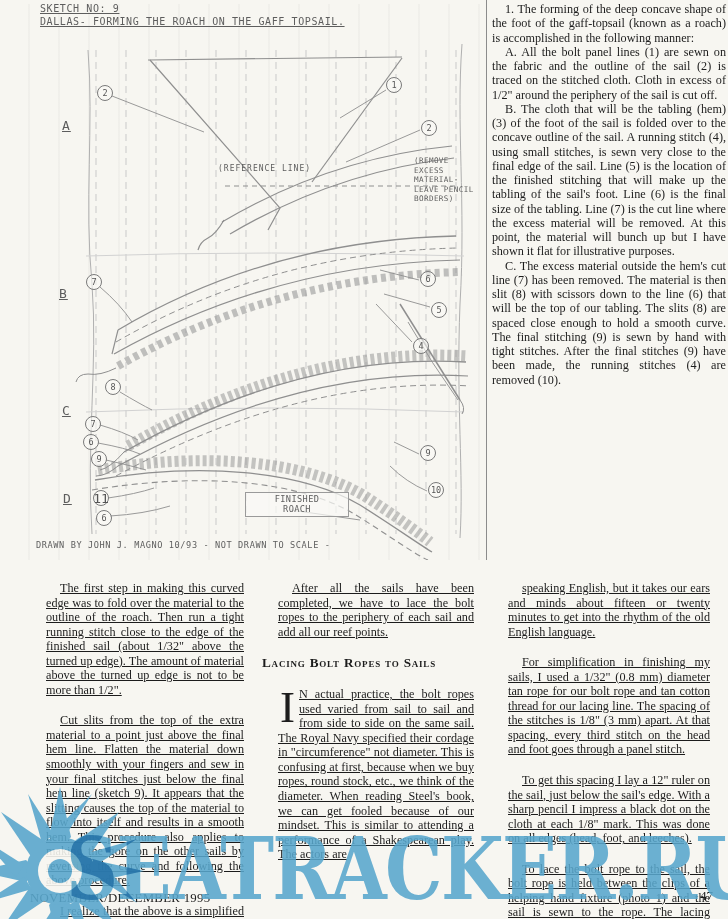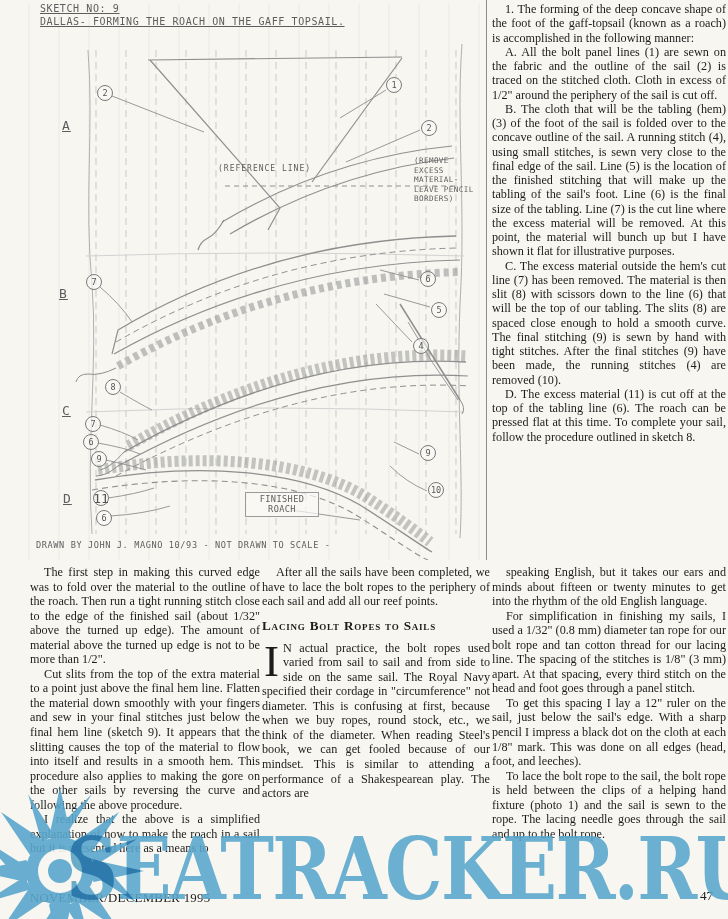--- a/index.html
+++ b/index.html
@@ -18,30 +18,30 @@
   .hand{font-family:"DejaVu Sans Mono", monospace;color:#5d5d5d;}
   .sk-titles{position:absolute;left:12px;top:-2px;font-size:10px;letter-spacing:0.6px;line-height:13px;white-space:nowrap;}
   .sk-titles .t{display:inline-block;text-decoration:underline;}
   .sec-label{position:absolute;font-size:13px;text-decoration:underline;letter-spacing:1px;}
   .callout{
     position:absolute;width:14px;height:14px;border:1px solid #7a7a7a;border-radius:50%;
     font-family:"DejaVu Sans Mono", monospace;font-size:8.5px;color:#555;
     display:flex;align-items:center;justify-content:center;background:rgba(250,250,247,0.6);
   }
   .sk-note{position:absolute;font-size:8px;line-height:9.5px;letter-spacing:0.4px;white-space:pre-line;}
-  .note-box{border:1px solid #9a9a9a;padding:2px 3px;text-align:center;background:rgba(250,250,247,0.7);}
+  .note-box{border:1px solid #9a9a9a;padding:2px 18px;text-align:center;background:rgba(250,250,247,0.7);}
   .sk-caption{position:absolute;left:8px;top:536px;font-size:8.6px;letter-spacing:0.6px;white-space:nowrap;}
   .col-rule{position:absolute;left:486px;top:0;width:1px;height:560px;background:#8c8c8c;}
   
   .acol{position:absolute;left:492px;top:2px;width:234px;}
   .acol h1{font-size:13.4px;line-height:16.6px;margin:0 0 3px 0;font-weight:bold;}
   .acol p{margin:0;font-size:12.2px;line-height:14.25px;text-align:justify;text-indent:13px;}
   
   .bcol{position:absolute;top:565px;}
-  .bcol p{margin:0;font-size:12.2px;line-height:14.55px;text-align:justify;text-indent:14px;}
+  .bcol p{margin:16px;font-size:12.2px;line-height:14.55px;text-align:justify;text-indent:14px;text-decoration:underline;}
   .bcol-left{left:30px;width:230px;}
   .bcol-mid{left:262px;width:228px;}
   .bcol-right{left:492px;width:234px;}
   .mid-heading{
     font-variant:small-caps;font-weight:bold;text-align:left;
     font-size:13.2px;letter-spacing:0.8px;margin:9px 0 7px 0;
   }
   .dropcap-p{text-indent:0 !important;}
   .dropcap{
     float:left;font-size:45px;line-height:37px;padding:2px 4px 0 2px;
@@ -180,21 +180,20 @@
   <div class="sk-caption hand">DRAWN BY JOHN J. MAGNO 10/93  -  NOT DRAWN TO SCALE -</div>
 </div>
 
 <div class="col-rule"></div>
 
 <div class="acol">
   <p>1. The forming of the deep concave shape of the foot of the gaff-topsail (known as a roach) is accomplished in the following manner:</p>
   <p>A. All the bolt panel lines (1) are sewn on the fabric and the outline of the sail (2) is traced on the stitched cloth. Cloth in excess of 1/2" around the periphery of the sail is cut off.</p>
   <p>B. The cloth that will be the tabling (hem) (3) of the foot of the sail is folded over to the concave outline of the sail. A running stitch (4), using small stitches, is sewn very close to the final edge of the sail. Line (5) is the location of the finished stitching that will make up the tabling of the sail's foot. Line (6) is the final size of the tabling. Line (7) is the cut line where the excess material will be removed. At this point, the material will bunch up but I have shown it flat for illustrative purposes.</p>
   <p>C. The excess material outside the hem's cut line (7) has been removed. The material is then slit (8) with scissors down to the line (6) that will be the top of our tabling. The slits (8) are spaced close enough to hold a smooth curve. The final stitching (9) is sewn by hand with tight stitches. After the final stitches (9) have been made, the running stitches (4) are removed (10).</p>
-  <p>D. The excess material (11) is cut off at the top of the tabling line (6). The roach can be pressed flat at this time. To complete your sail, follow the procedure outlined in sketch 8.</p>
 </div>
 
 <div class="bcol bcol-left">
   <p>The first step in making this curved edge was to fold over the material to the outline of the roach. Then run a tight running stitch close to the edge of the finished sail (about 1/32" above the turned up edge). The amount of material above the turned up edge is not to be more than 1/2".</p>
   <p>Cut slits from the top of the extra material to a point just above the final hem line. Flatten the material down smoothly with your fingers and sew in your final stitches just below the final hem line (sketch 9). It appears that the slitting causes the top of the material to flow into itself and results in a smooth hem. This procedure also applies to making the gore on the other sails by reversing the curve and following the above procedure.</p>
   <p>I realize that the above is a simplified explanation of how to make the roach in a sail but it is presented here as a means to</p>
 </div>
 
 <div class="bcol bcol-mid">
   <p>After all the sails have been completed, we have to lace the bolt ropes to the periphery of each sail and add all our reef points.</p>

